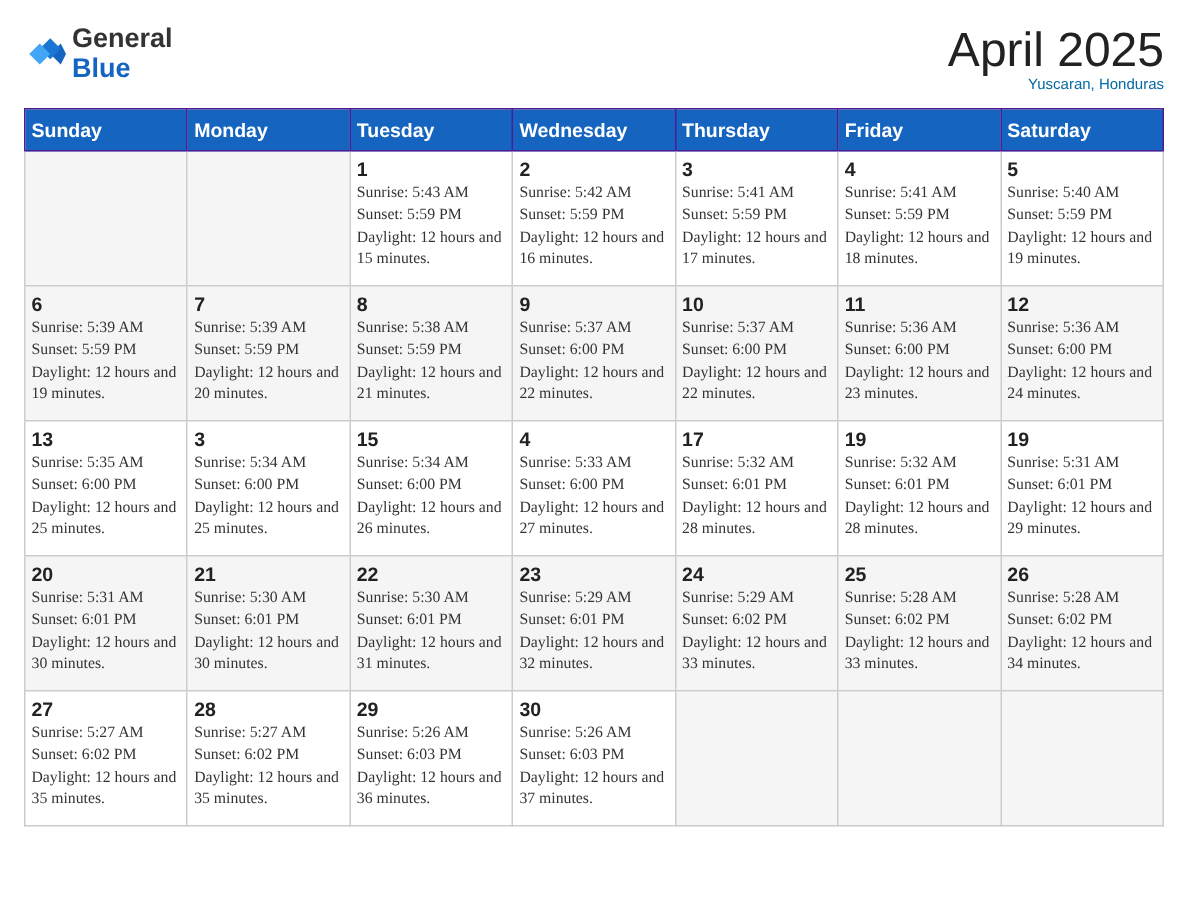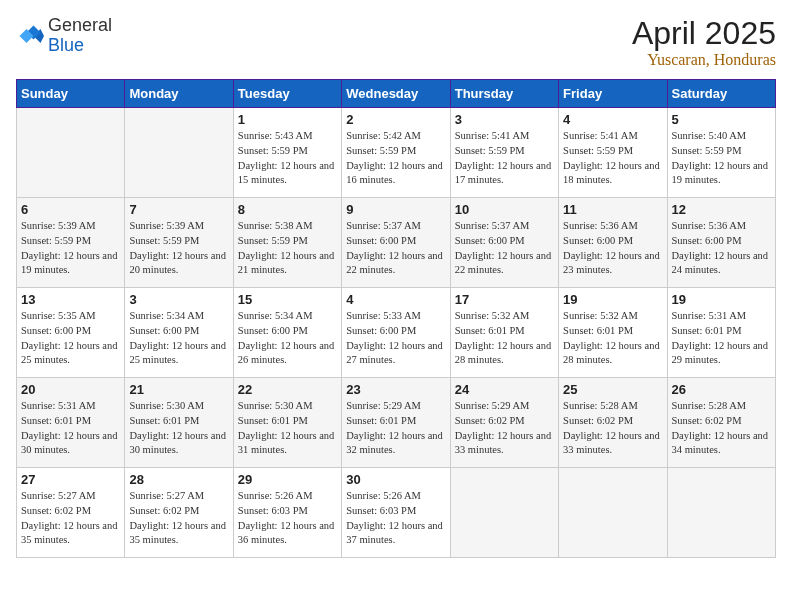--- a/index.html
+++ b/index.html
@@ -16,42 +16,41 @@
       align-items: flex-start;
       margin-bottom: 10px;
     }
     .logo {
       display: flex;
       align-items: center;
       gap: 4px;
     }
     .logo-text {
       font-size: 18px;
-      font-weight: normal;
+      font-weight: bold;
       line-height: 1.1;
     }
     .logo-general { color: #333; }
     .logo-blue { color: #1565c0; }
     .logo-icon {
       width: 28px;
       height: 28px;
     }
     .title-block {
       text-align: right;
     }
     .month-title {
       font-size: 32px;
       font-weight: normal;
       color: #222;
       line-height: 1.1;
     }
     .subtitle {
-      font-size: 16px;
-      color: #a16207;
-      font-family: Liberation Serif, serif;
+      font-size: 10px;
+      color: #0369a1;
     }
     table {
       width: 100%;
       border-collapse: collapse;
       font-size: 11px;
     }
     thead tr th {
       background-color: #1565c0;
       color: #fff;
       padding: 6px 4px;

